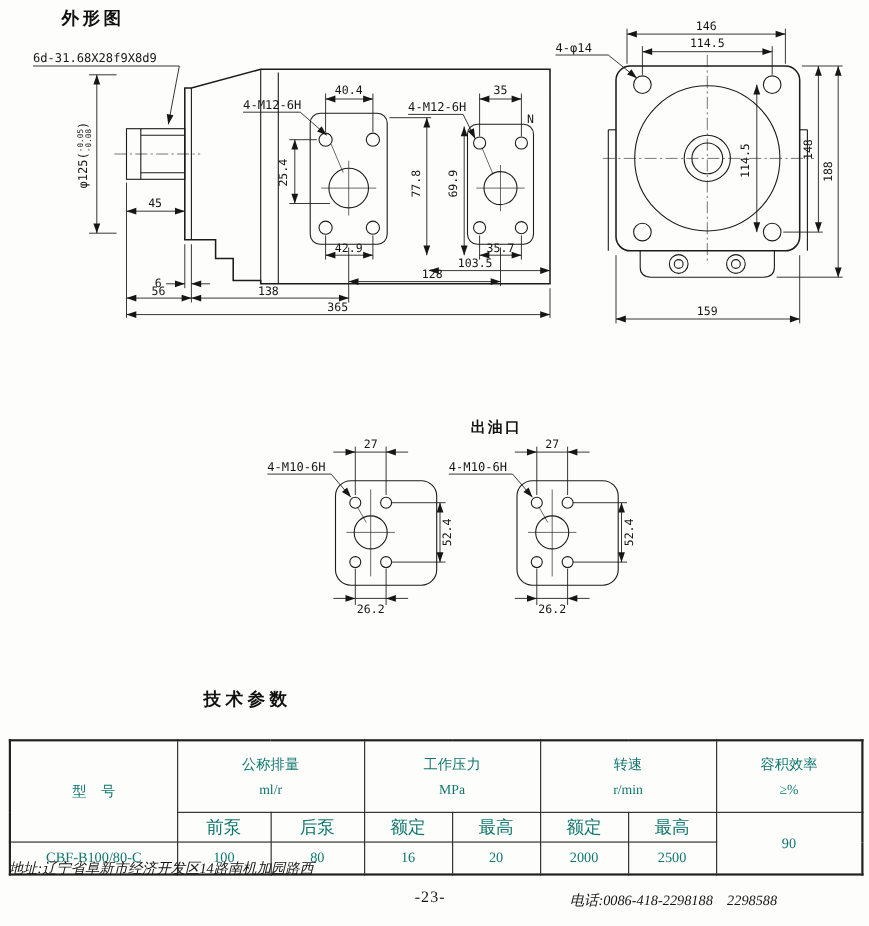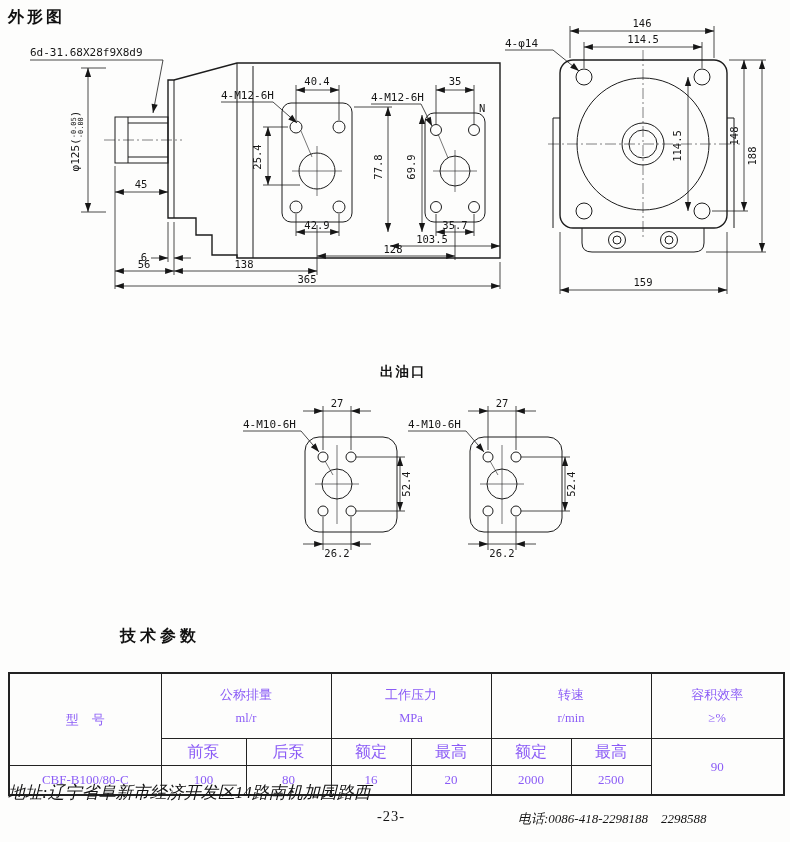--- a/index.html
+++ b/index.html
@@ -1,30 +1,30 @@
 <!DOCTYPE html>
 <html><head>
 <meta charset="utf-8">
 <style>
   html,body{margin:0;padding:0;background:#ffffff;}
   .page{position:relative;width:790px;height:842px;background:#fdfdfc;font-family:"Liberation Serif",serif;color:#141414;overflow:hidden;}
   .page > svg{position:absolute;left:0;top:0;}
-  .sec-title{position:absolute;font-family:"Liberation Sans",sans-serif;font-weight:700;color:#111;}
+  .sec-title{position:absolute;font-family:"Liberation Sans",sans-serif;font-weight:700;color:#111;margin-left:48px;}
   #t-outline{left:8px;top:7px;font-size:16px;letter-spacing:3px;}
-  #t-outlet{left:380px;top:363px;font-size:13.5px;letter-spacing:2px;}
-  #t-params{left:120px;top:626px;font-size:16px;letter-spacing:4px;}
+  #t-outlet{left:380px;top:380px;font-size:13.5px;letter-spacing:2px;}
+  #t-params{left:137px;top:626px;font-size:16px;letter-spacing:4px;}
   .pre{white-space:pre;}
   table.spec{position:absolute;left:8px;top:672px;width:775px;border-collapse:collapse;table-layout:fixed;text-align:center;font-size:13px;border:2px solid #222;}
-  .spec th,.spec td{border:1px solid #222;font-weight:400;padding:0;font-family:"Liberation Serif",serif;color:#8b5cf6;vertical-align:middle;}
+  .spec th,.spec td{border:1px solid #222;font-weight:400;padding:0;font-family:"Liberation Serif",serif;color:#0f766e;vertical-align:middle;}
   .spec tr.r1 th{height:64px;}
   .spec tr.r2 th{height:26px;font-size:16px;}
   .spec tr.r3 td{height:28px;font-family:Liberation Serif, serif;}
   .spec .unit{margin-top:7px;font-size:12.5px;}
   .ftr{position:absolute;font-style:italic;font-size:13px;color:#141414;}
-  #f-address{left:8px;top:781px;font-size:17px;}
+  #f-address{left:8px;top:781px;font-size:13px;}
   #f-page{left:377px;top:808px;font-style:normal;font-size:14.5px;letter-spacing:1px;}
   #f-contact{left:518px;top:808px;line-height:21px;}
   .ol{stroke:#1c1c1c;stroke-width:1.4;fill:none;}
   .ol2{stroke:#1c1c1c;stroke-width:1;fill:none;}
   .dim{stroke:#1c1c1c;stroke-width:0.8;fill:none;}
   .thin{stroke:#1c1c1c;stroke-width:0.6;fill:none;}
   .cl{stroke:#1c1c1c;stroke-width:0.55;fill:none;stroke-dasharray:11 3 2 3;}
   text.d,text.dl{font-family:"DejaVu Sans Mono",monospace;fill:#161616;}
   text.d{font-size:10.5px;}
   text.dl{font-size:11px;}

